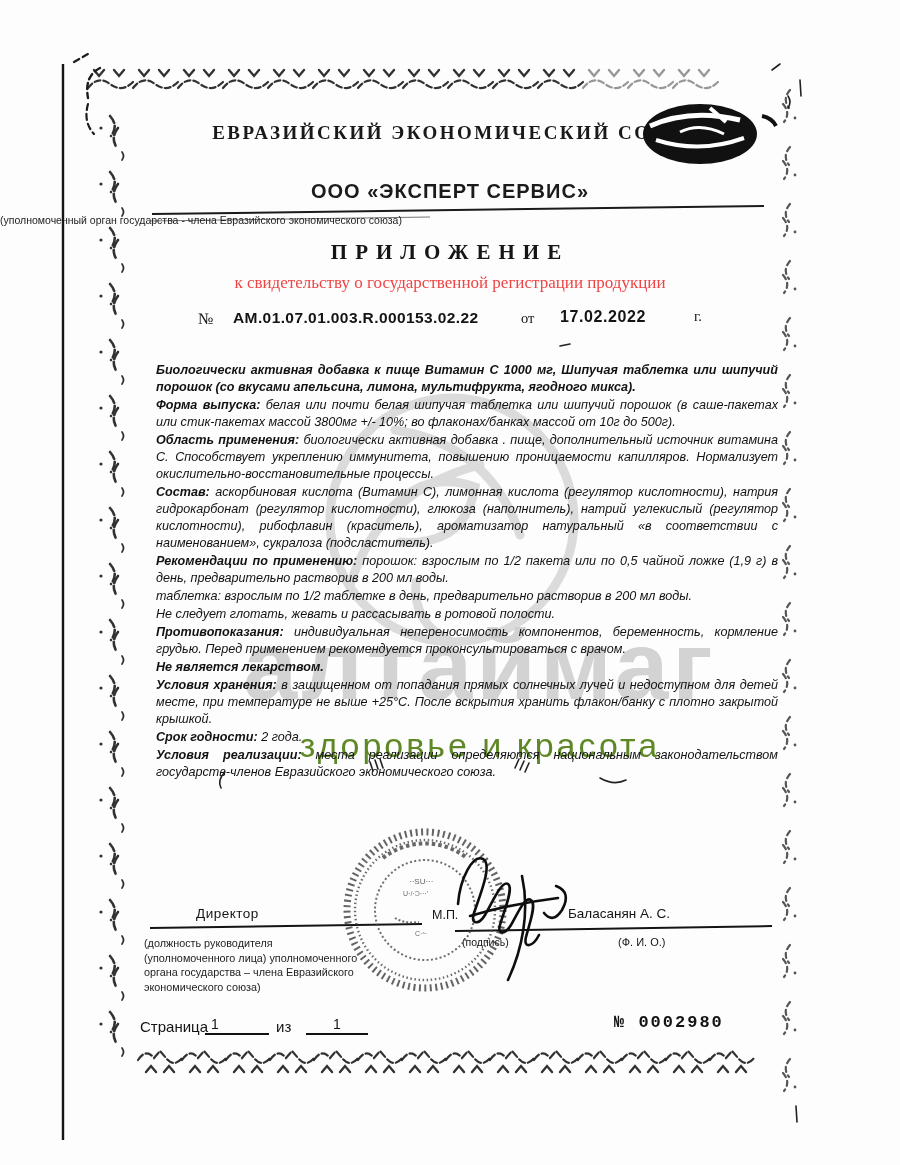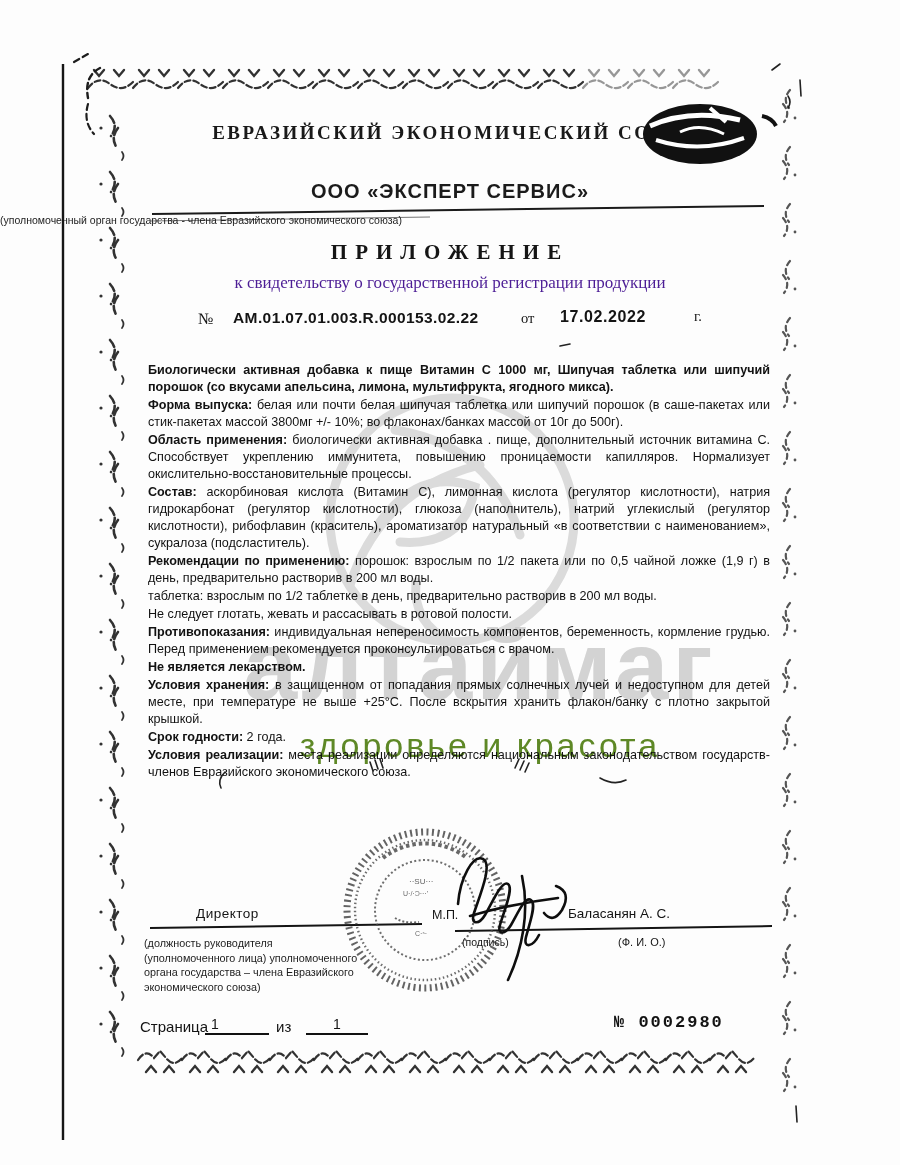--- a/index.html
+++ b/index.html
@@ -12,29 +12,29 @@
   #decor{z-index:3;}
 
   
   .union-title{left:0;top:122px;width:900px;text-align:center;
       font-family:"Liberation Serif",serif;font-weight:700;font-size:19px;letter-spacing:2.5px;color:#191919;}
   .authority{left:0;top:180px;width:900px;text-align:center;font-weight:700;font-size:20px;letter-spacing:1px;color:#1b1b1b;}
   .authority-caption{left:0;top:214px;width:900px;text-align:left;font-size:10.5px;color:#222;}
   .doc-title{left:0;top:240px;width:900px;text-align:center;
       font-family:"Liberation Serif",serif;font-weight:700;font-size:21px;letter-spacing:8px;color:#151515;}
   .doc-subtitle{left:0;top:273px;width:900px;text-align:center;
-      font-family:"Liberation Serif",serif;font-size:17px;color:#4c1d95;}
+      font-family:"Liberation Serif",serif;font-size:17px;color:#ef4444;}
   .num-label{left:198px;top:310px;font-family:"Liberation Serif",serif;font-size:16px;}
   .num-value{left:233px;top:309px;font-weight:700;font-size:15.5px;letter-spacing:.4px;}
   .date-label{left:521px;top:310px;font-family:"Liberation Serif",serif;font-size:14.5px;}
   .date-value{left:560px;top:308px;font-weight:700;font-size:16px;letter-spacing:.6px;}
   .year-suffix{left:694px;top:308px;font-family:"Liberation Serif",serif;font-size:14.5px;}
 
   
-  .body-text{left:148px;top:362px;width:622px;}
+  .body-text{left:156px;top:362px;width:622px;font-style:italic;}
   .para{margin:0 0 1px 0;font-size:12.6px;line-height:17px;text-align:justify;color:#121212;}
   .para b{font-weight:700;}
   .para.bold{font-weight:700;}
 
   
   .wm-brand{left:150px;top:610px;width:660px;text-align:center;font-weight:700;
       font-size:97px;letter-spacing:4px;color:#c9c9c9;opacity:.8;z-index:0;}
   .wm-tagline{left:150px;top:726px;width:660px;text-align:center;font-weight:500;
       font-size:34px;letter-spacing:3px;color:#4d7c0f;opacity:.9;z-index:0;}
 

